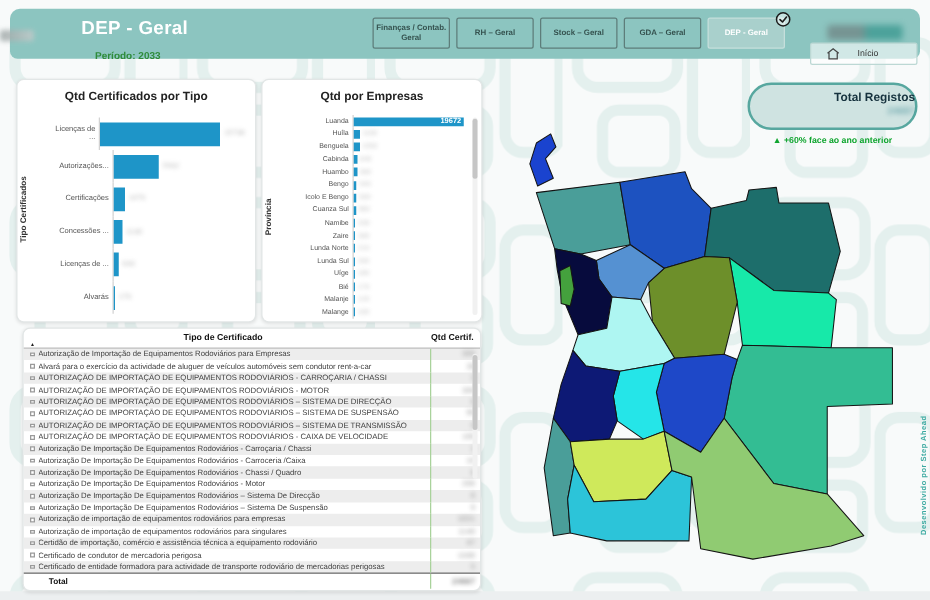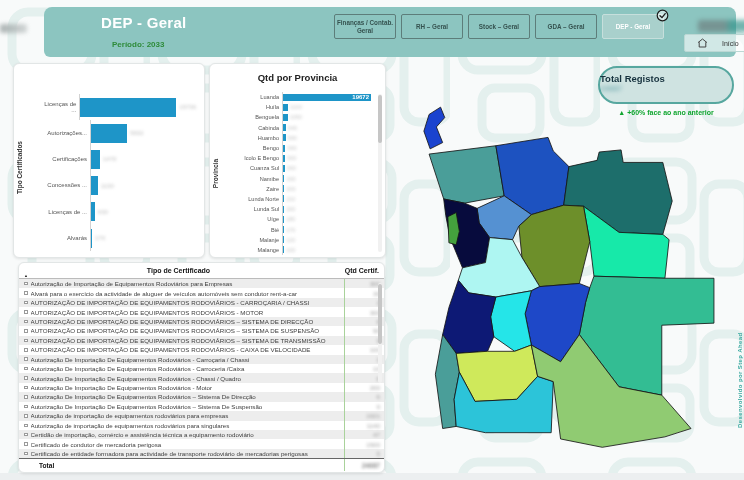--- a/index.html
+++ b/index.html
@@ -11,22 +11,22 @@
     overflow:hidden;
   }
   .blur  { filter:blur(2px); opacity:.55; }
   .blur1 { filter:blur(1.6px); opacity:.5; }
 
   
   #bg-svg { position:absolute; inset:0; z-index:0; }
 
   
   #header {
-    position:absolute; left:8px; top:7px; right:8px; height:50px;
-    background:#8cc5c0; border-radius:8px 8px 6px 6px; z-index:3;margin-left:36px;
+    position:absolute; left:8px; top:7px; right:8px; height:40px;
+    background:#8cc5c0; border-radius:8px 8px 6px 6px; z-index:3;
   }
   #left-blob {
     position:absolute; left:0; top:24px; width:27px; height:9px;
     background:linear-gradient(90deg,#9aa3a3,#c7cccc); border-radius:2px;
     filter:blur(2px); opacity:.8; z-index:4;
   }
   #page-title {
     position:absolute; left:57px; top:7px; font-size:15px; font-weight:bold;
     color:#ffffff; letter-spacing:.3px;
   }
@@ -93,21 +93,21 @@
   .p-val { font-size:5.5px; color:#888; margin-left:2px; }
   .vscroll {
     position:absolute; width:4px; background:#f1f1f1; border-radius:2px;
   }
   .vscroll .thumb { position:absolute; top:1px; left:0; width:4px; height:48px; background:#c6c6c6; border-radius:2px; cursor:pointer; }
 
   
   #total-pill {
     position:absolute; left:598px; top:66px; width:136px; height:38px;
     background:#cfe3e1; border:2px solid #57a79f; border-radius:19px; z-index:2;
-    text-align:left;
+    text-align:right;
   }
   #total-pill .pt { font-size:9.5px; font-weight:bold; color:#16323e; margin-top:5px; }
   #total-pill .pv { font-size:8px; font-weight:bold; color:#2b7f8a; }
   #delta-text {
     position:absolute; left:594px; top:109px; width:144px; text-align:center;
     font-size:7px; font-weight:bold; color:#10a52f; z-index:2;
   }
 
   
   #map-wrap { position:absolute; left:414px; top:104px; width:314px; height:360px; z-index:1; }
@@ -171,20 +171,21 @@
   <div id="top-logo-blur"></div>
   <div id="home-bar">
     <svg width="11" height="10" viewBox="0 0 11 10">
       <path d="M1 4.6 L5.5 1 L10 4.6 M2.2 4.2 V9 H8.8 V4.2" fill="none" stroke="#444" stroke-width="1"></path>
     </svg>
     <span id="home-label">Início</span>
   </div>
 </div>
 
 <div class="card" id="card-tipo">
+  <div class="chart-title">Qtd Certificados por Tipo</div>
   <div class="axis-title" style="top:52%;">Tipo Certificados</div>
   <div id="tipo-body">
       <div class="t-row">
         <div class="t-label">Licenças de ...</div>
         <div class="t-area">
           <div class="t-bar" style="width: 96px; background: rgb(30, 149, 200);"></div>
           <span class="t-val blur1">15736</span>
         </div>
       </div>
       <div class="t-row">
@@ -219,21 +220,21 @@
         <div class="t-label">Alvarás</div>
         <div class="t-area">
           <div class="t-bar" style="width: 1.03711px; background: rgb(30, 149, 200);"></div>
           <span class="t-val blur1">170</span>
         </div>
       </div>
     </div>
 </div>
 
 <div class="card" id="card-prov">
-  <div class="chart-title">Qtd por Provincia</div>
+  <div class="chart-title">Qtd por Empresas</div>
   <div class="axis-title" style="top:55%;">Província</div>
   <div id="prov-body">
       <div class="p-row">
         <div class="p-label">Luanda</div>
         <div class="p-area">
           <div class="p-bar" style="width: 88px; background: rgb(30, 149, 200);">
             <span class="p-val-in">19672</span>
           </div>
         </div>
       </div>

